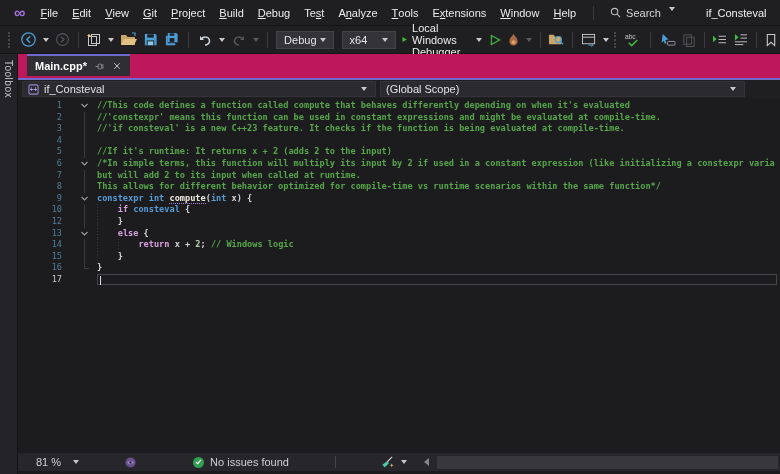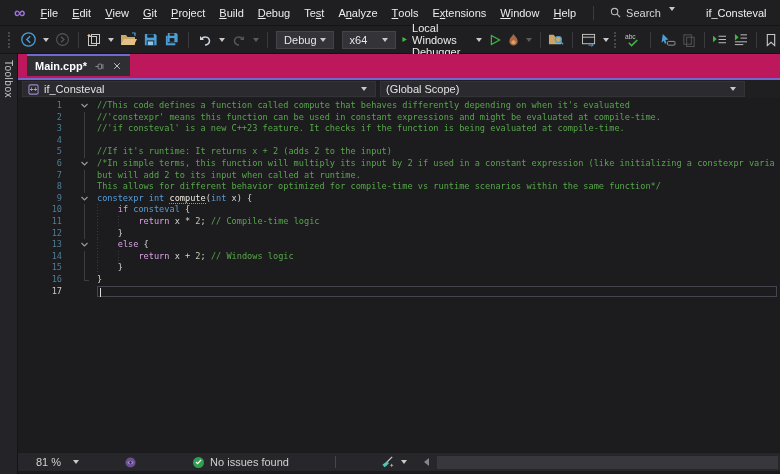--- a/index.html
+++ b/index.html
@@ -57,21 +57,21 @@
   
   .editor { flex:1; background:#1c1c1f; overflow:hidden; padding-top:2px; position:relative; }
   .line { display:flex; height:11.6px; }
   .bp-margin { flex:0 0 26px; }
   .lnum { flex:0 0 18px; text-align:right; font-family:"DejaVu Sans Mono", monospace; font-size:8.6px; line-height:11.6px; color:#4f7e95; }
   .lnum.cur { color:#c8c8c8; }
   .fold { flex:0 0 35px; position:relative; }
   .fold svg { position:absolute; left:19px; top:3px; }
   .fguide { position:absolute; left:22px; top:0; bottom:0; width:1px; background:#3c3c42; }
   .fcorner { position:absolute; left:22px; top:0; height:7px; width:5px; border-left:1px solid #3c3c42; border-bottom:1px solid #3c3c42; }
-  .code { position:relative; flex:1; overflow:hidden; white-space:pre; font-family:"DejaVu Sans Mono", monospace; font-weight:normal; font-size:8.6px; line-height:11.6px; color:var(--def); }
+  .code { position:relative; flex:1; overflow:hidden; white-space:pre; font-family:"DejaVu Sans Mono", monospace; font-weight:bold; font-size:8.6px; line-height:11.6px; color:var(--def); }
   .tok-com { color:var(--com); }
   .tok-kw  { color:var(--kw); }
   .tok-ctrl{ color:var(--ctrl); }
   .tok-num { color:var(--num); }
   .tok-def { color:var(--def); }
   .tok-fn  { color:#eceadc; border-bottom:1px dotted #a984d8; }
   .iguide { position:absolute; top:0; bottom:0; width:1px; background-image:linear-gradient(#3a3a41 1px, transparent 1px); background-size:1px 3px; }
   .curbox { position:absolute; left:0; right:3px; top:0; height:11px; border:1px solid #45454d; }
   .caret-bar { position:absolute; left:2px; top:1px; width:1px; height:9px; background:#dcdcdc; }
 
@@ -390,28 +390,20 @@
           <div class="line">
             <div class="bp-margin"></div>
             <div class="lnum">10</div>
             <div class="fold">
               <div class="fguide"></div>
             </div>
             <div class="code"><span class="iguide" style="left: 0px;"></span><span class="tok tok-def">    </span><span class="tok tok-ctrl">if</span><span class="tok tok-def"> </span><span class="tok tok-kw">consteval</span><span class="tok tok-def"> {</span></div>
           </div>
           <div class="line">
             <div class="bp-margin"></div>
-            <div class="lnum">11</div>
-            <div class="fold">
-              <div class="fguide"></div>
-            </div>
-            <div class="code"><span class="iguide" style="left: 0px;"></span><span class="iguide" style="left: 20.72px;"></span><span class="tok tok-def">        </span><span class="tok tok-ctrl">return</span><span class="tok tok-def"> x * </span><span class="tok tok-num">2</span><span class="tok tok-def">; </span><span class="tok tok-com">// Compile-time logic</span></div>
-          </div>
-          <div class="line">
-            <div class="bp-margin"></div>
             <div class="lnum">12</div>
             <div class="fold">
               <div class="fguide"></div>
             </div>
             <div class="code"><span class="iguide" style="left: 0px;"></span><span class="tok tok-def">    }</span></div>
           </div>
           <div class="line">
             <div class="bp-margin"></div>
             <div class="lnum">13</div>
             <div class="fold">

